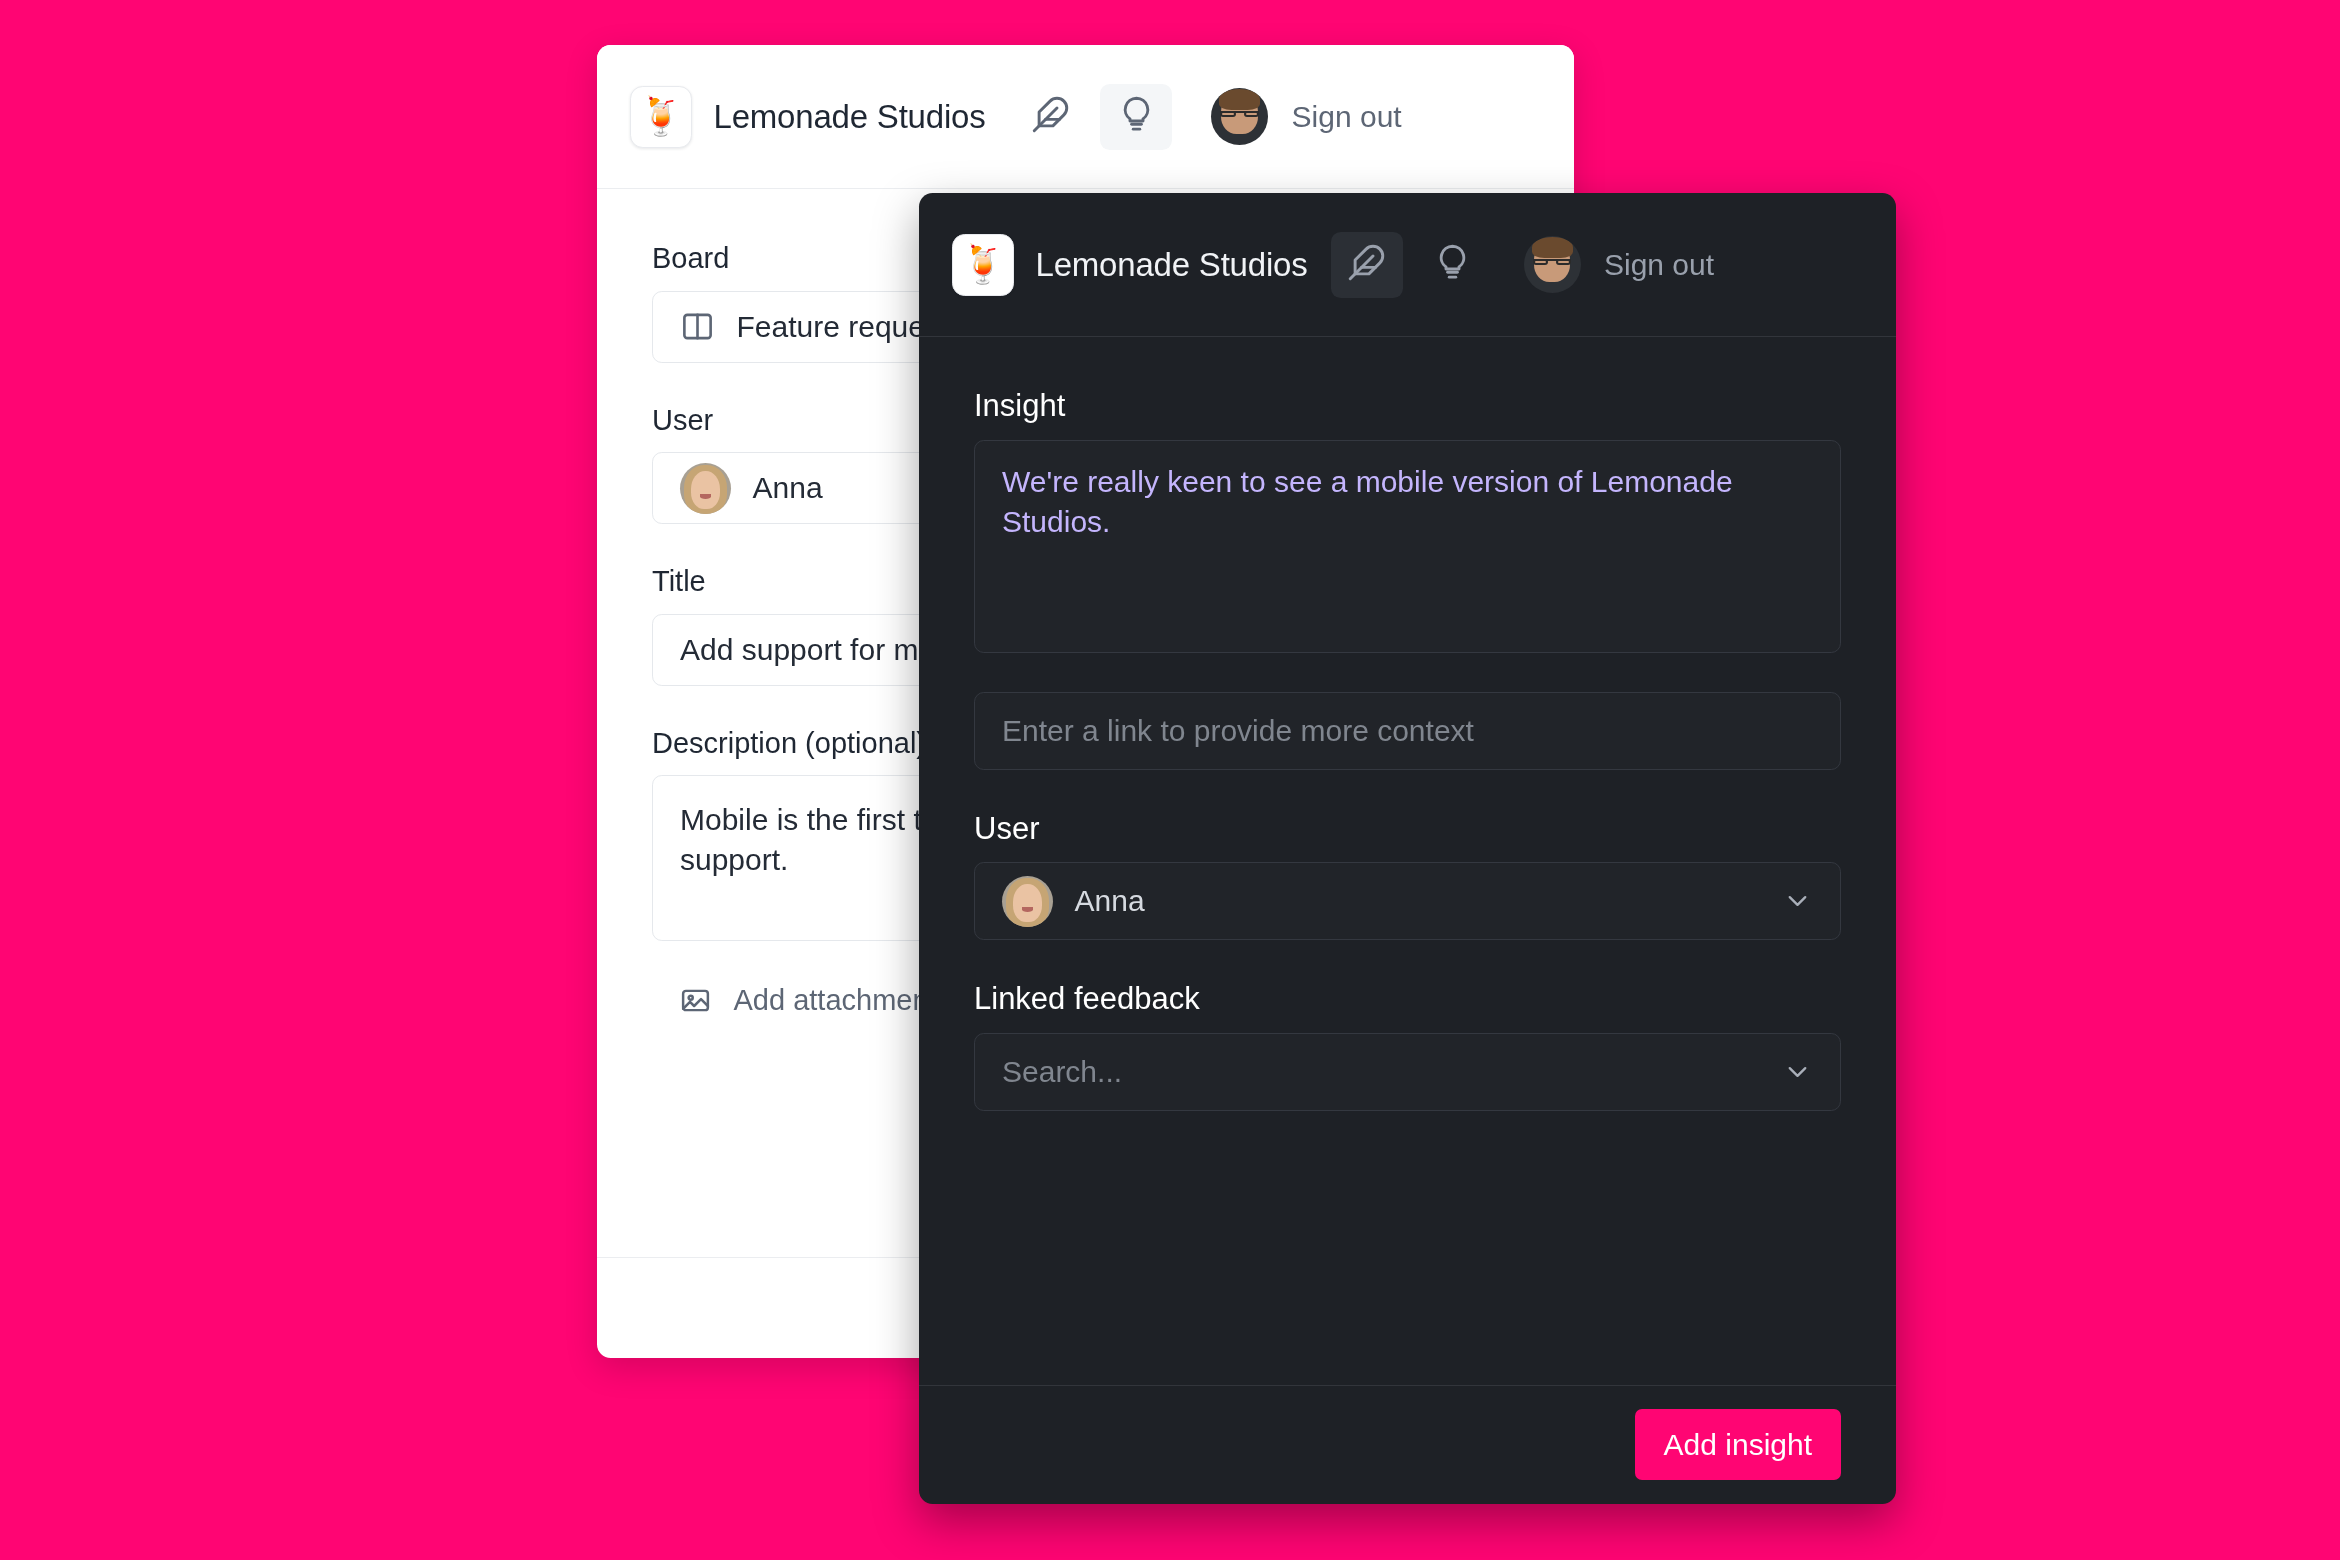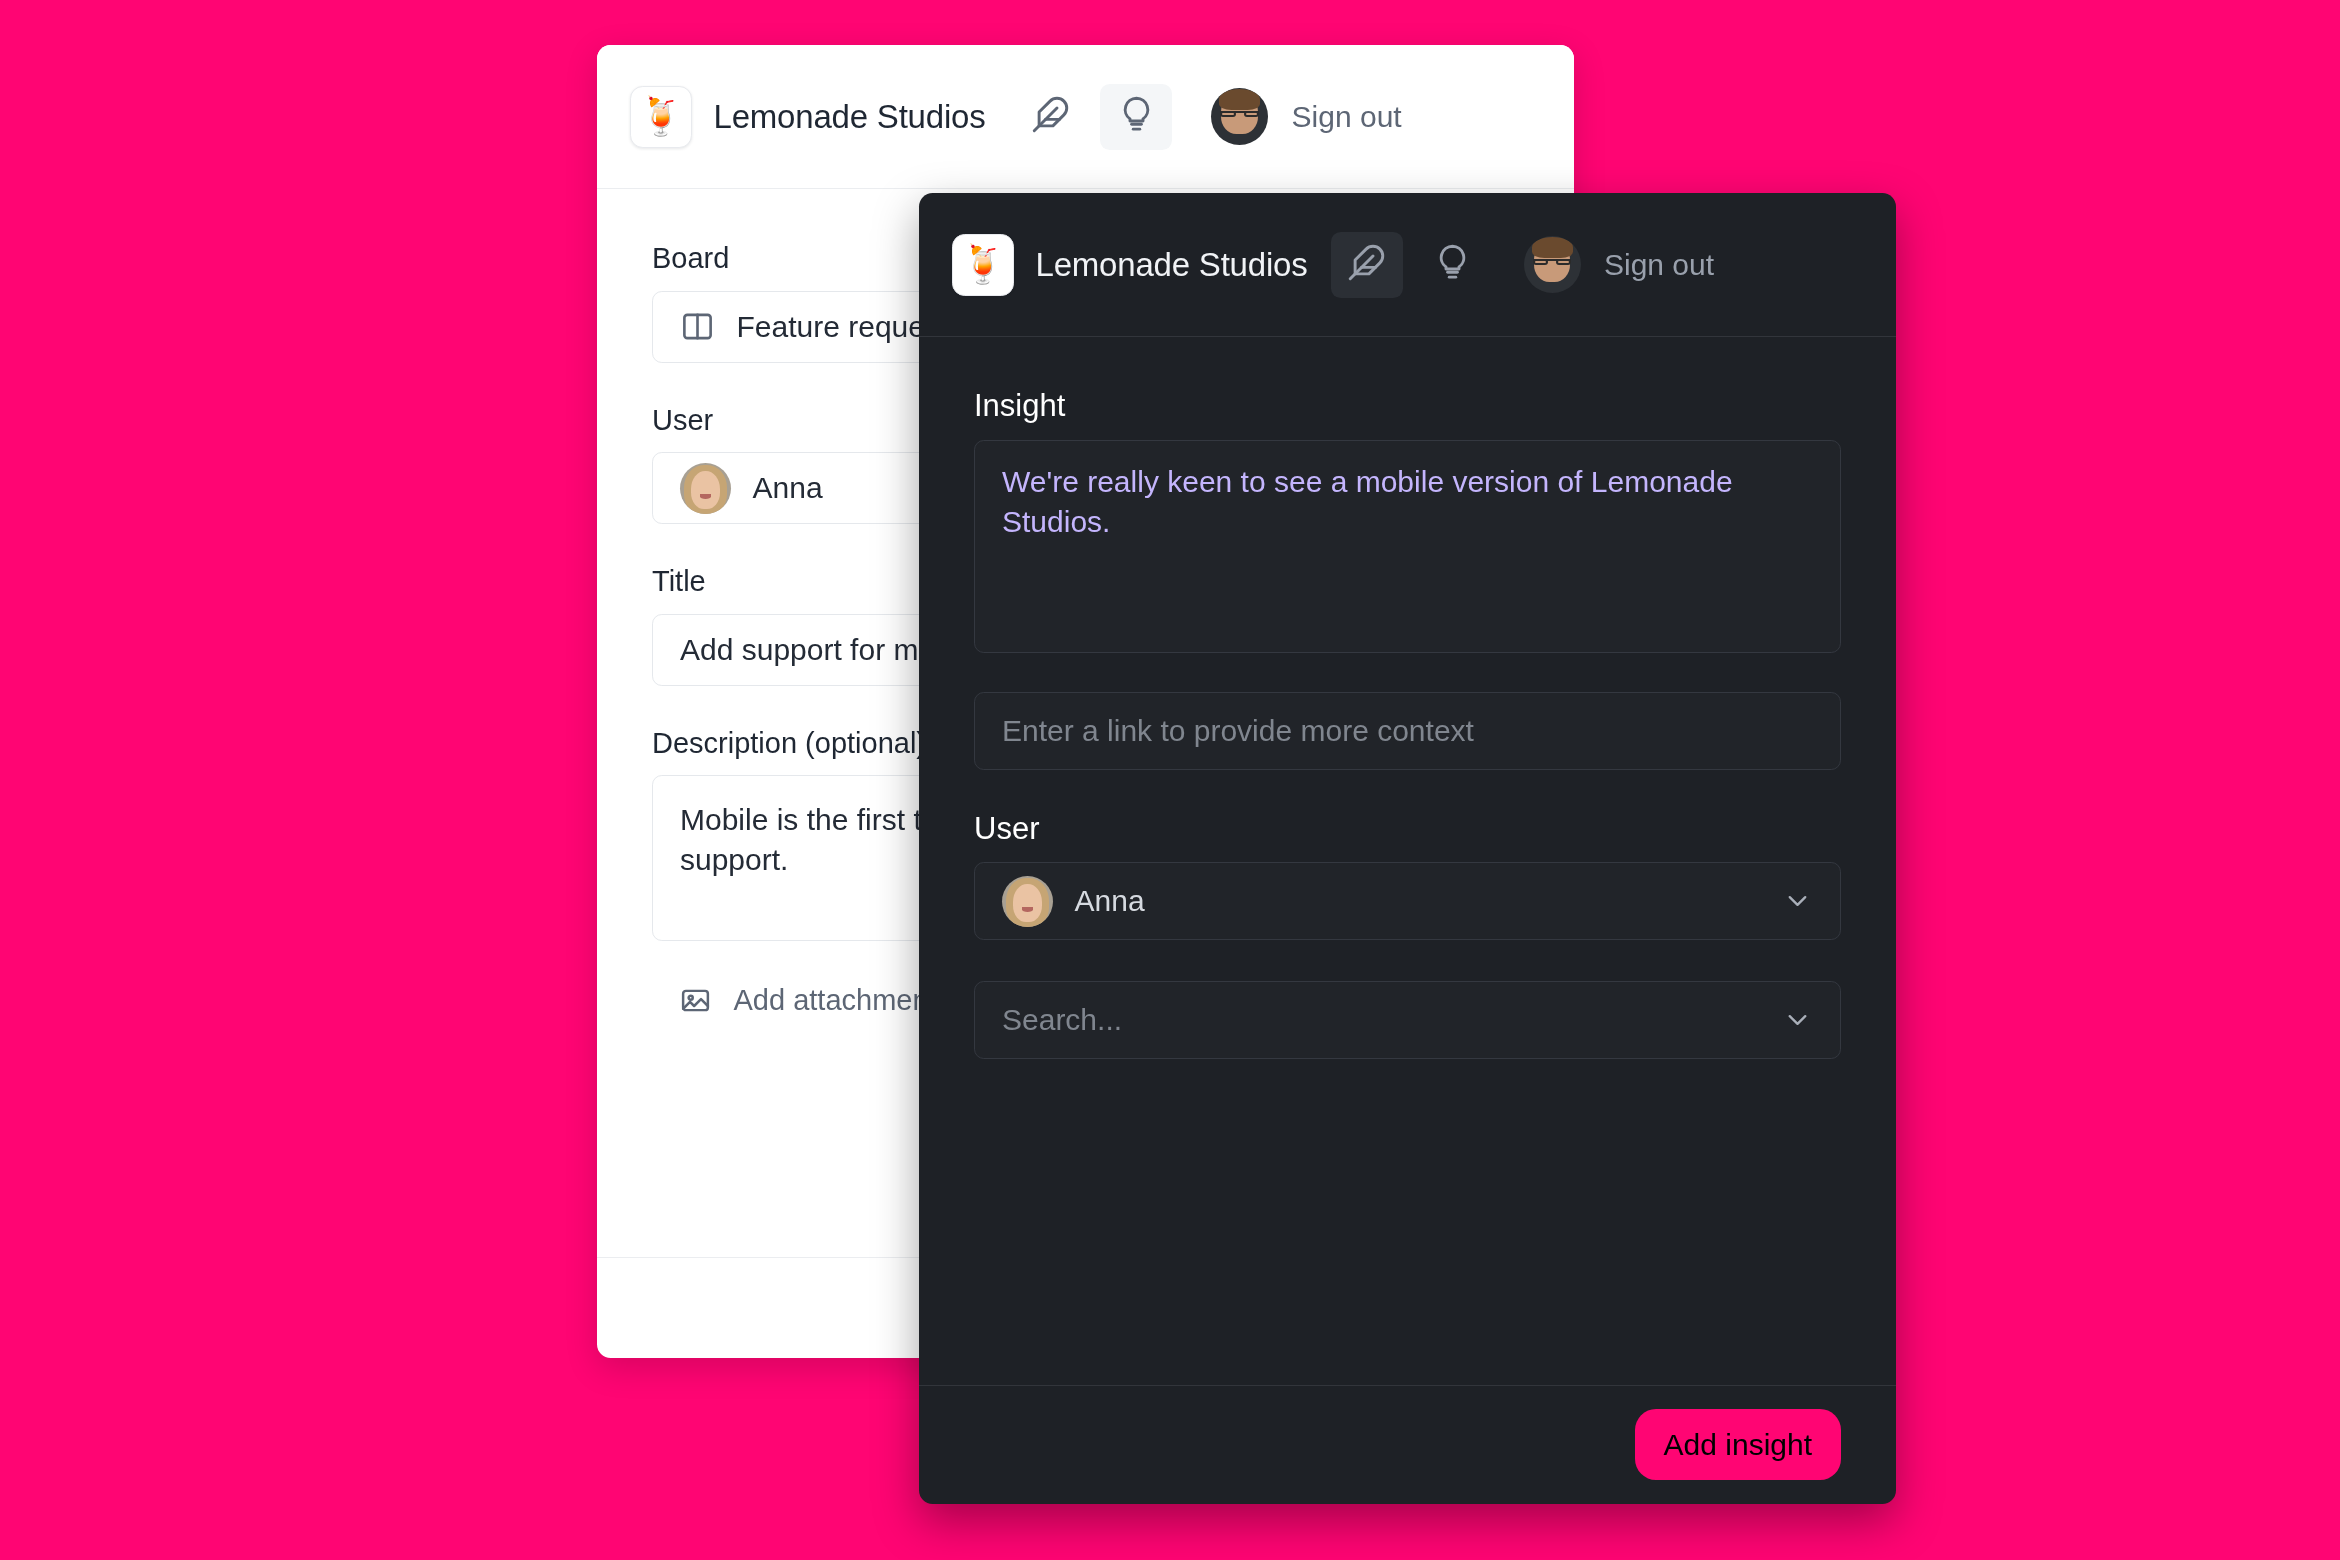--- a/index.html
+++ b/index.html
@@ -233,24 +233,24 @@
     height: 118px;
     box-sizing: border-box;
     border-top: 1px solid #32353b;
     display: flex;
     align-items: center;
     justify-content: flex-end;
     padding: 0 55px;
   }
   .primary-btn {
     background: #ff0573;
-    color: #000000;
+    color: #ffffff;
     font-size: 30px;
     border: none;
-    border-radius: 21px;
+    border-radius: 7px;
     padding: 20.5px 29px;
     cursor: pointer;
     font-family: "Liberation Sans", sans-serif;
     line-height: 1;
   }
 
   
   .av-male { background: #2d3136; }
   .av-male::before {
     content: "";
@@ -444,20 +444,21 @@
         <span class="smile"></span>
       </span>
       <span class="value">Anna</span>
       <span class="chev">
         <svg width="31" height="31" viewBox="0 0 24 24" fill="none" stroke="#a9afb9" stroke-width="1.8" stroke-linecap="round" stroke-linejoin="round">
           <polyline points="6 9 12 15 18 9"></polyline>
         </svg>
       </span>
     </div>
 
+    <div class="d-label">Linked feedback</div>
     <div class="d-field">
       <span class="placeholder">Search...</span>
       <span class="chev">
         <svg width="31" height="31" viewBox="0 0 24 24" fill="none" stroke="#a9afb9" stroke-width="1.8" stroke-linecap="round" stroke-linejoin="round">
           <polyline points="6 9 12 15 18 9"></polyline>
         </svg>
       </span>
     </div>
   </div>
 

